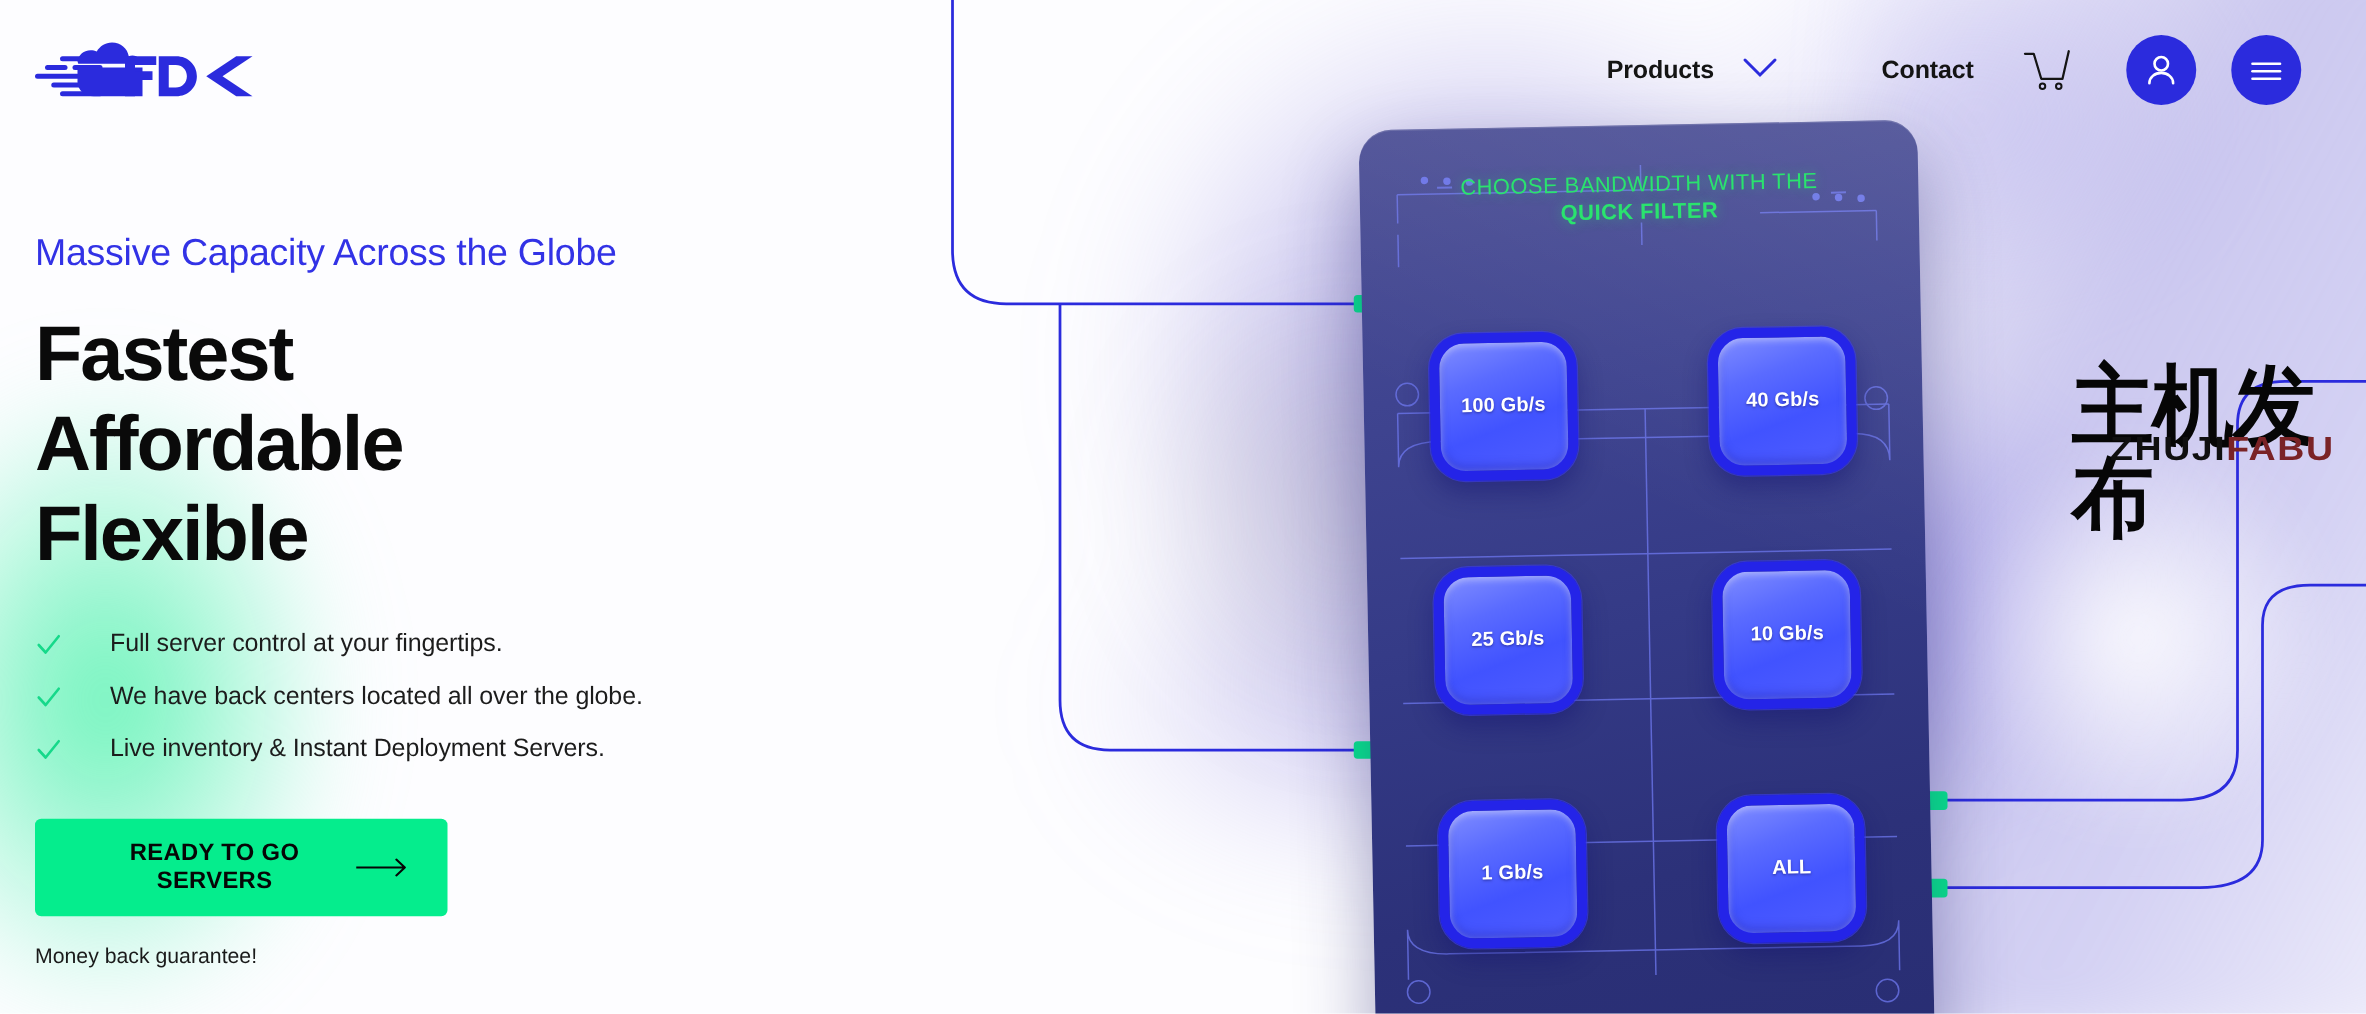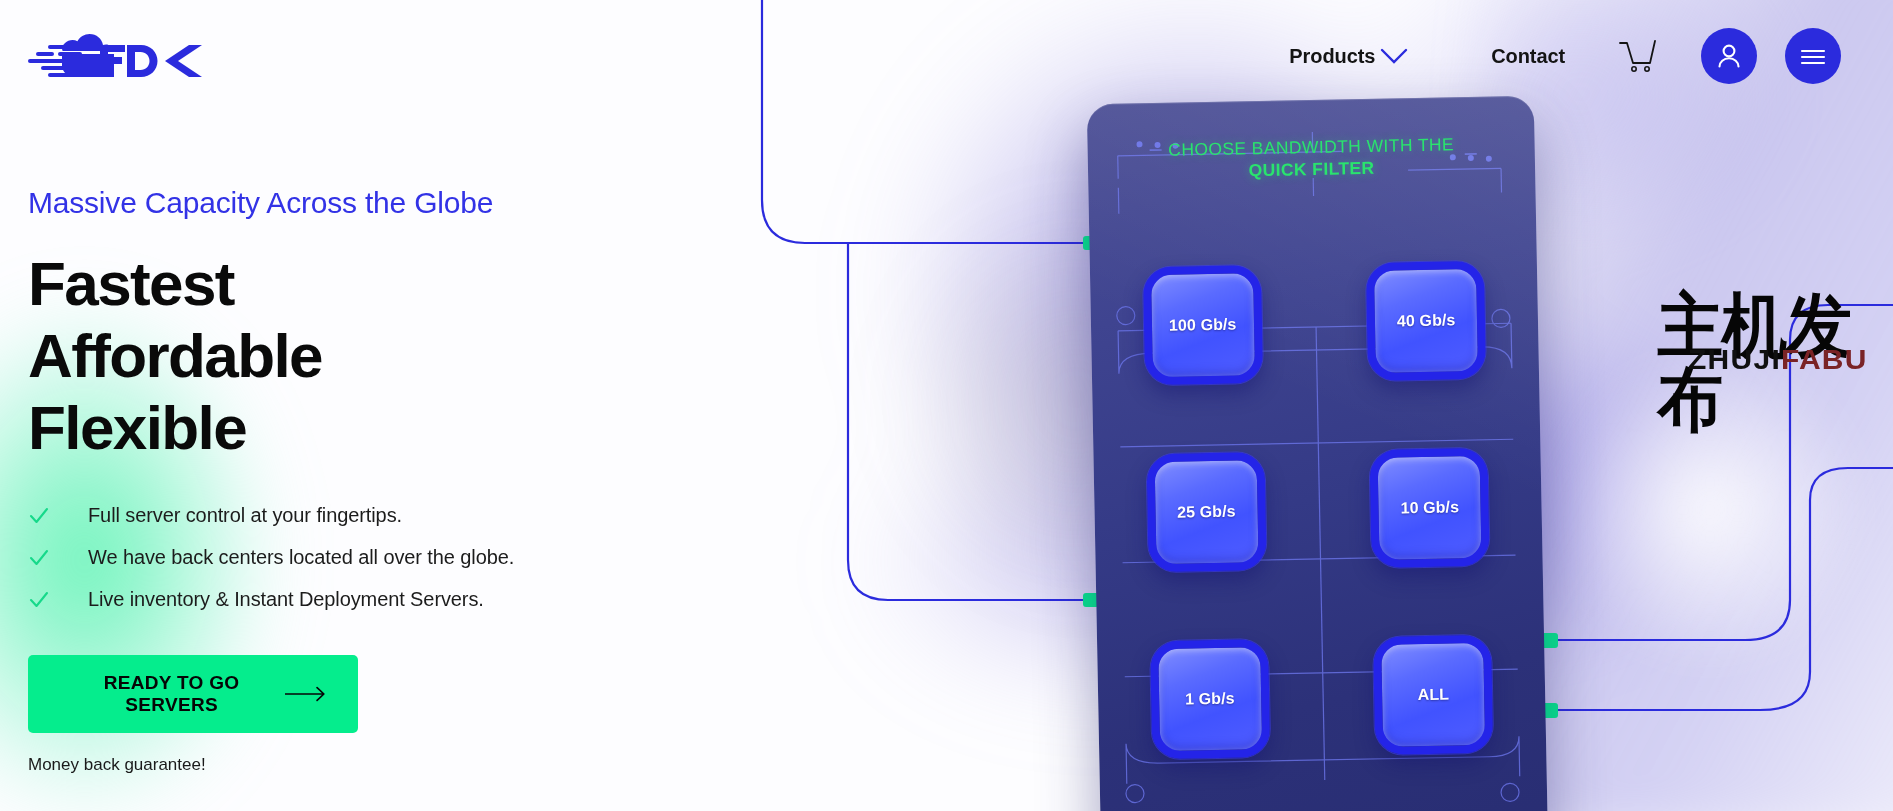--- a/index.html
+++ b/index.html
@@ -67,26 +67,26 @@
 
   
   .header {
     position:absolute; left:0; top:0; width:1893px; height:112px;
     display:flex; align-items:center; z-index:40;
   }
   .logo { position:absolute; left:28px; top:24px; width:182px; height:60px; }
 
   .nav { position:absolute; right:0; top:0; height:112px; display:flex; align-items:center; gap:0; }
   .nav-item {
-    display:flex; align-items:center; gap:4px;
+    display:flex; align-items:flex-start; gap:22px;
     font-size:20px; font-weight:bold; color:#141414;
     letter-spacing:-0.1px; cursor:pointer;
   }
   .nav-products { margin-right:82px; }
-  .nav-contact { margin-right:52px; }
+  .nav-contact { margin-right:38px; }
   .chev { display:block; width:30px; height:18px; }
   .cart-icon { width:40px; height:34px; margin-right:44px; cursor:pointer; }
   .circle-btn {
     width:56px; height:56px; border-radius:50%;
     background:#2b2bdd;
     display:flex; align-items:center; justify-content:center;
     cursor:pointer; margin-right:28px;
   }
   .circle-btn.last { margin-right:52px; }
 

